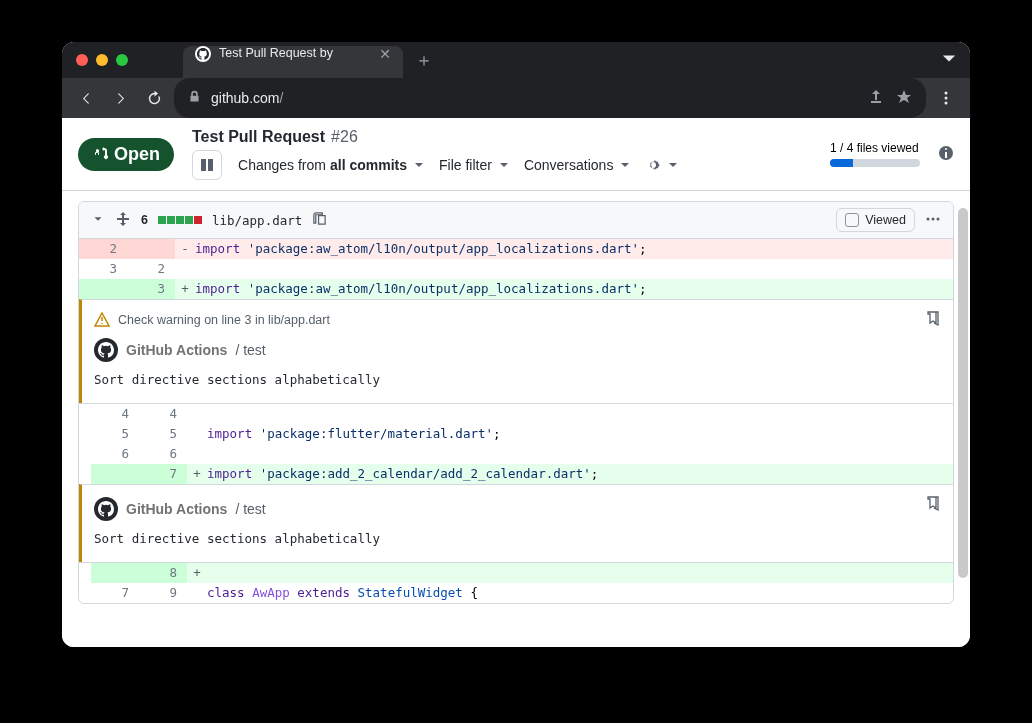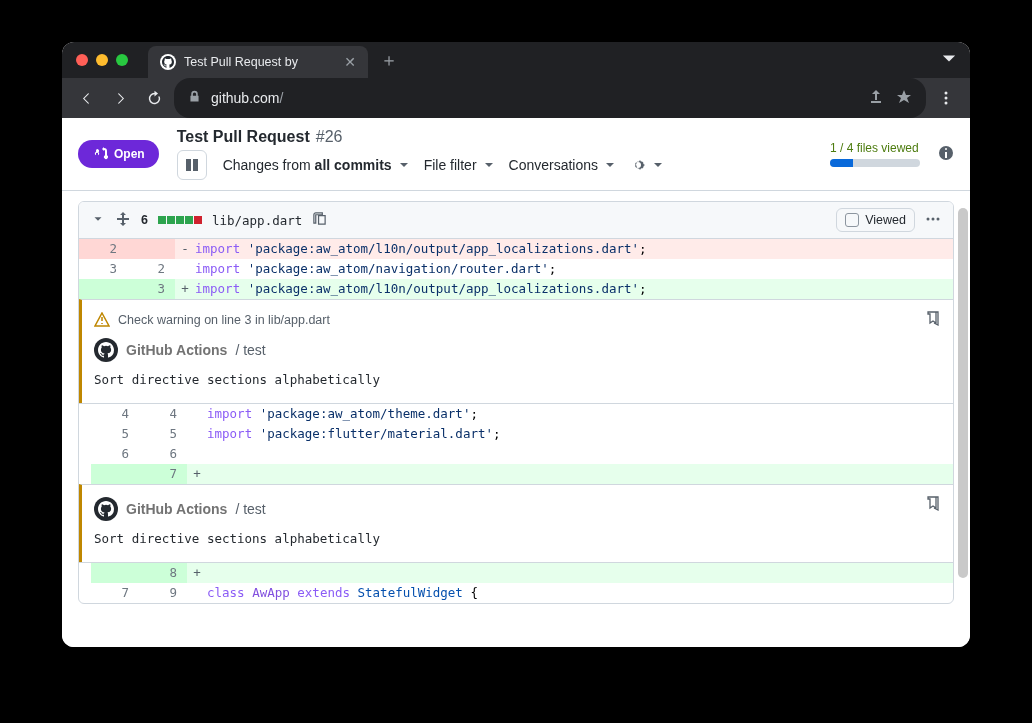--- a/index.html
+++ b/index.html
@@ -35,28 +35,29 @@
   }
   .traffic-lights { display: flex; gap: 8px; margin-right: 20px; margin-left: 4px;}
   .dot { width: 12px; height: 12px; border-radius: 50%; }
   .dot.red { background: #ff5f57; }
   .dot.yellow { background: #febc2e; }
   .dot.green { background: #28c840; }
   .tab {
     background: #35363a;
     height: 32px;
     display: flex;
-    align-items: center;
+    align-items: flex-start;
     padding: 0 12px;
     border-radius: 8px 8px 0 0;
     color: #e8eaed;
     font-size: 12.5px;
     gap: 8px;
     min-width: 220px;
     margin-top: 4px;
+    margin-left: 35px;
   }
   .tab .favicon {
     width: 16px; height: 16px; border-radius: 50%;
     background: #fff; display: flex; align-items:center; justify-content:center;
   }
   .tab .favicon svg { width: 12px; height:12px; fill:#24292f;}
   .tab .tab-title { flex:1; white-space:nowrap; overflow:hidden; text-overflow: ellipsis; }
   .tab .tab-close { color:#9aa0a6; font-size: 14px; }
   .new-tab { color:#9aa0a6; font-size: 18px; margin-left: 12px; }
   .tab-bar .chev { position:absolute; right:14px; color:#e8eaed; }
@@ -92,36 +93,36 @@
   }
   .vscroll { position:absolute; right:2px; top:90px; width:10px; height:370px; background:#c9c9c9; border-radius:5px;}
   
   .pr-header {
     display:flex; align-items:center; padding: 10px 16px; gap:18px;
     border-bottom: 1px solid #d0d7de;
     font-size: 14px; color:#57606a;
     white-space: nowrap;
   }
   .open-badge {
-    background:#6d28d9; color:#fff; border-radius:20px; padding: 6px 14px;
-    display:flex; align-items:center; gap:6px; font-weight:600; font-size:12px;
+    background:#14532d; color:#fff; border-radius:20px; padding: 6px 14px;
+    display:flex; align-items:center; gap:6px; font-weight:600; font-size:18px;
   }
   .open-badge svg{width:16px;height:16px;fill:#fff;}
   .pr-title-group { display:flex; flex-direction:column; gap:4px;}
   .pr-title-line { display:flex; align-items:center; gap:6px;}
   .pr-title { font-weight:600; color:#24292f; font-size:16px;}
   .pr-num { color:#57606a; font-size:16px; font-weight:400;}
   .sub-controls { display:flex; align-items:center; gap:16px; font-size:14px; color:#24292f;}
   .sub-controls .chip{display:flex;align-items:center;gap:4px;justify-content:flex-end;}
   .square-btn{width:30px;height:30px;border:1px solid #d0d7de;border-radius:6px;display:flex;align-items:center;justify-content:center;}
   .square-btn svg{width:16px;height:16px;fill:#57606a;}
   .caret::after{content:"";display:inline-block;border:4px solid transparent;border-top-color:#57606a;margin-left:4px;transform:translateY(2px);}
   .gear svg{width:16px;height:16px;fill:#57606a;}
   .viewed-group{display:flex;flex-direction:column;gap:4px;margin-left:auto;align-items:flex-start;}
-  .viewed-text{font-size:12px;color:#4d7c0f;}
+  .viewed-text{font-size:12px;color:#000000;}
   .progress{width:90px;height:8px;background:#d0d7de;border-radius:4px;overflow:hidden;}
   .progress-fill{height:100%;width:25%;background:#0969da;}
   .info-icon svg{width:16px;height:16px;fill:#57606a;}
   .review-btn{
     background:#2da44e;color:#fff;border-radius:6px;padding:7px 14px;font-weight:600;font-size:14px;
     display:flex;align-items:center;gap:6px;border:1px solid rgba(27,31,36,.15);
   }
   .review-btn .caret::after{border-top-color:#fff;}
 
   
@@ -151,21 +152,21 @@
   
   .diff-row{display:flex;font-family:ui-monospace,SFMono-Regular,Menlo,monospace;font-size:12.5px;line-height:20px;}
   .ln{width:48px;text-align:right;padding-right:10px;color:#6e7781;user-select:none;background:#fff;}
   .ln2{width:48px;text-align:right;padding-right:10px;color:#6e7781;user-select:none;background:#fff;}
   .marker{width:20px;text-align:center;color:#57606a;}
   .code{flex:1;white-space:pre;padding-right:8px;}
   .row-del{background:#ffebe9;}
   .row-del .ln,.row-del .ln2{background:#ffd7d5;}
   .row-add{background:#e6ffec;}
   .row-add .ln,.row-add .ln2{background:#ccffd8;}
-  .kw{color:#8b5cf6;}
+  .kw{color:#4c1d95;}
   .str{color:#0a3069;}
   .cls{color:#8250df;}
   .typ{color:#0550ae;}
 
   
   .annotation{
     border-left:3px solid #bf8700;
     padding:12px 14px 16px 14px;
     position:relative;
     font-size:14px;
@@ -331,21 +332,20 @@
           <div class="diff-row row-del">
             <div class="ln">2</div>
             <div class="ln2"></div>
             <div class="marker">-</div>
             <div class="code"><span class="kw">import </span><span class="str">'package:aw_atom/l10n/output/app_localizations.dart'</span><span>;</span></div>
           </div>
           <div class="diff-row">
             <div class="ln">3</div>
             <div class="ln2">2</div>
             <div class="marker"> </div>
-            <div class="code"><span class="kw">import </span><span class="str">'package:aw_atom/navigation/router.dart'</span><span>;</span></div>
           </div>
           <div class="diff-row row-add">
             <div class="ln"></div>
             <div class="ln2">3</div>
             <div class="marker">+</div>
             <div class="code"><span class="kw">import </span><span class="str">'package:aw_atom/l10n/output/app_localizations.dart'</span><span>;</span></div>
           </div>
         </div>
 
       <div class="annotation annotation-sep">
@@ -368,38 +368,38 @@
           <span class="ann-sub">/ test</span>
         </div>
         <div class="ann-body">Sort directive sections alphabetically</div>
       </div>
 
       <div id="diffblock2" class="annotation-sep">
           <div class="diff-row">
             <div class="ln">4</div>
             <div class="ln2">4</div>
             <div class="marker"> </div>
-            <div class="code"><span class="kw">import </span><span class="str">'package:aw_atom/theme.dart'</span><span>;</span></div>
           </div>
           <div class="diff-row">
             <div class="ln">5</div>
             <div class="ln2">5</div>
             <div class="marker"> </div>
             <div class="code"><span class="kw">import </span><span class="str">'package:flutter/material.dart'</span><span>;</span></div>
           </div>
           <div class="diff-row">
             <div class="ln">6</div>
             <div class="ln2">6</div>
             <div class="marker"> </div>
             <div class="code"></div>
           </div>
           <div class="diff-row row-add">
             <div class="ln"></div>
             <div class="ln2">7</div>
             <div class="marker">+</div>
+            <div class="code"><span class="kw">import </span><span class="str">'package:add_2_calendar/add_2_calendar.dart'</span><span>;</span></div>
           </div>
         </div>
 
       <div class="annotation annotation-sep">
         <span class="history-icon"><svg viewBox="0 0 16 16">
               <path d="M3 2h8v11l-3-2-3 2V4H3zM11 2h2v13l-4-2" fill="none" stroke="#57606a" stroke-width="1.3"></path>
             </svg></span>
         <div class="ann-title-line">
           <span class="gh-round">
               <svg viewBox="0 0 16 16">

